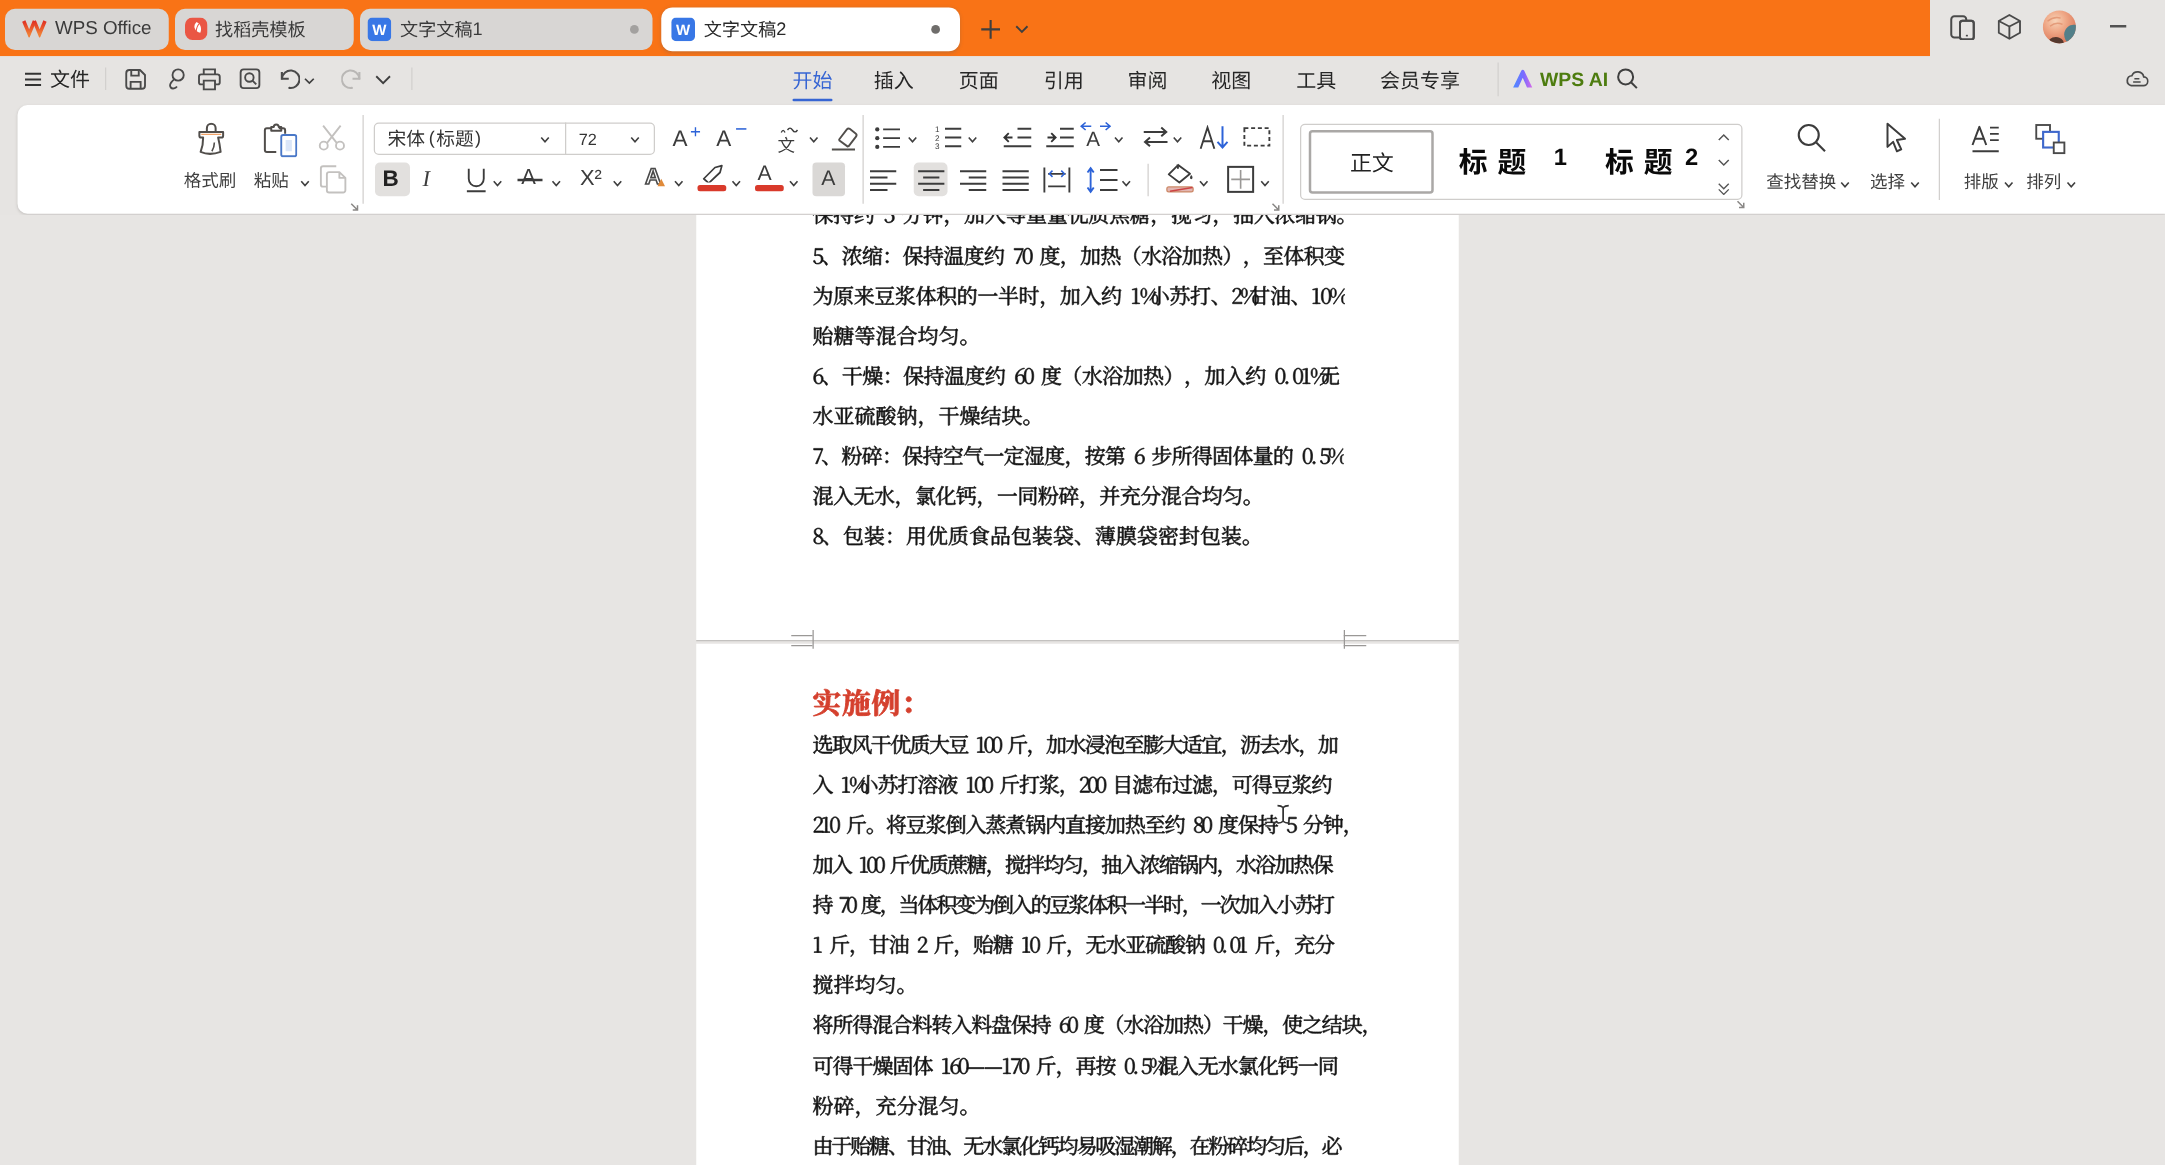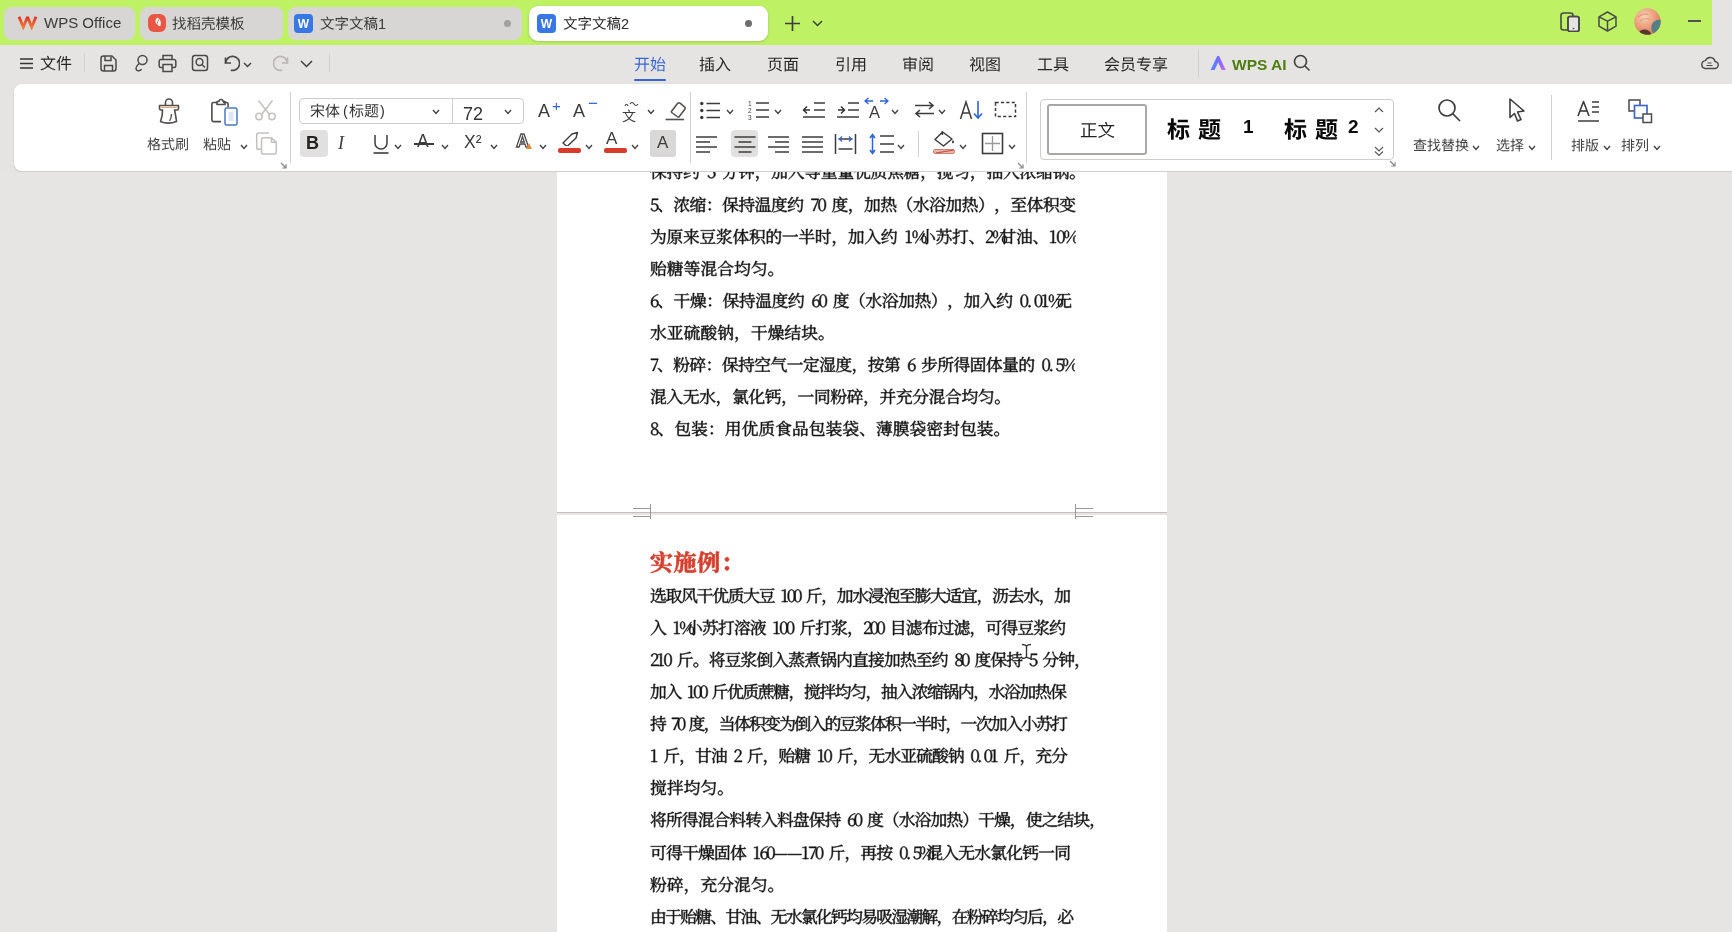--- a/index.html
+++ b/index.html
@@ -1,17 +1,17 @@
 <!DOCTYPE html>
 <html><head><meta charset="utf-8"><style>
 *{margin:0;padding:0;box-sizing:border-box}
 html,body{width:1732px;height:932px;overflow:hidden;background:#e6e4e2;
  font-family:"Liberation Sans",sans-serif;-webkit-font-smoothing:antialiased}
 .abs{position:absolute}
-#tabbar{position:absolute;left:0;top:0;width:1712px;height:45px;background:#bef264}
+#tabbar{position:absolute;left:0;top:0;width:1544px;height:45px;background:#f97316}
 .tab{position:absolute;top:7px;height:33px;background:#d8d6d4;border-radius:8px}
 #menubar{position:absolute;left:0;top:45px;width:1732px;height:39px;background:#e6e4e2}
 #ribbon{position:absolute;left:14px;top:84px;width:1718px;height:87px;background:#fff;
  border-radius:8px 0 0 8px;box-shadow:0 1px 2px rgba(120,115,110,.25)}
 #doc{position:absolute;left:0;top:172px;width:1732px;height:760px;background:#e7e5e3}
 .page{position:absolute;left:557px;width:610px;background:#fff;overflow:hidden}
 .vsep{position:absolute;width:1px;background:#d2d0ce}
 .dot{position:absolute;border-radius:50%}
 .ic{position:absolute}
 </style></head><body>
@@ -483,21 +483,21 @@
 <svg class="abs" style="left:349px;top:102.2px" width="35" height="19">
     <g transform="translate(0,14.25) scale(0.06,-0.06)" fill="#333">
       <use href="#gI" x="0"></use>
       <use href="#gJ" x="250"></use>
     </g>
   </svg>
 <div class="abs" style="left:380px;top:103px;font-size:14.5px;color:#333">)</div>
 <svg class="ic" style="left:432px;top:108.5px" width="8" height="6">
     <path d="M1 1 L4 4.5 L7 1" stroke="#3f3f3f" stroke-width="1.3" fill="none"></path>
   </svg>
-<div class="abs" style="left:463px;top:103.5px;font-size:18px;color:#333">72</div>
+<div class="abs" style="left:463px;top:103.5px;font-size:13px;color:#333">72</div>
 <svg class="ic" style="left:504px;top:108.5px" width="8" height="6">
     <path d="M1 1 L4 4.5 L7 1" stroke="#3f3f3f" stroke-width="1.3" fill="none"></path>
   </svg>
 <div class="abs" style="left:538px;top:101px;font-size:18px;color:#3c3c3c">A</div>
 <div class="abs" style="left:552px;top:97px;font-size:15px;color:#2d63d8">+</div>
 <div class="abs" style="left:573px;top:101px;font-size:18px;color:#3c3c3c">A</div>
 <div class="abs" style="left:588px;top:94px;font-size:17px;color:#2d63d8">−</div>
 <svg class="abs" style="left:622px;top:107.7px" width="19" height="18">
     <g transform="translate(0,13.3) scale(0.056,-0.056)" fill="#3c3c3c">
       <use href="#gf" x="0"></use>

